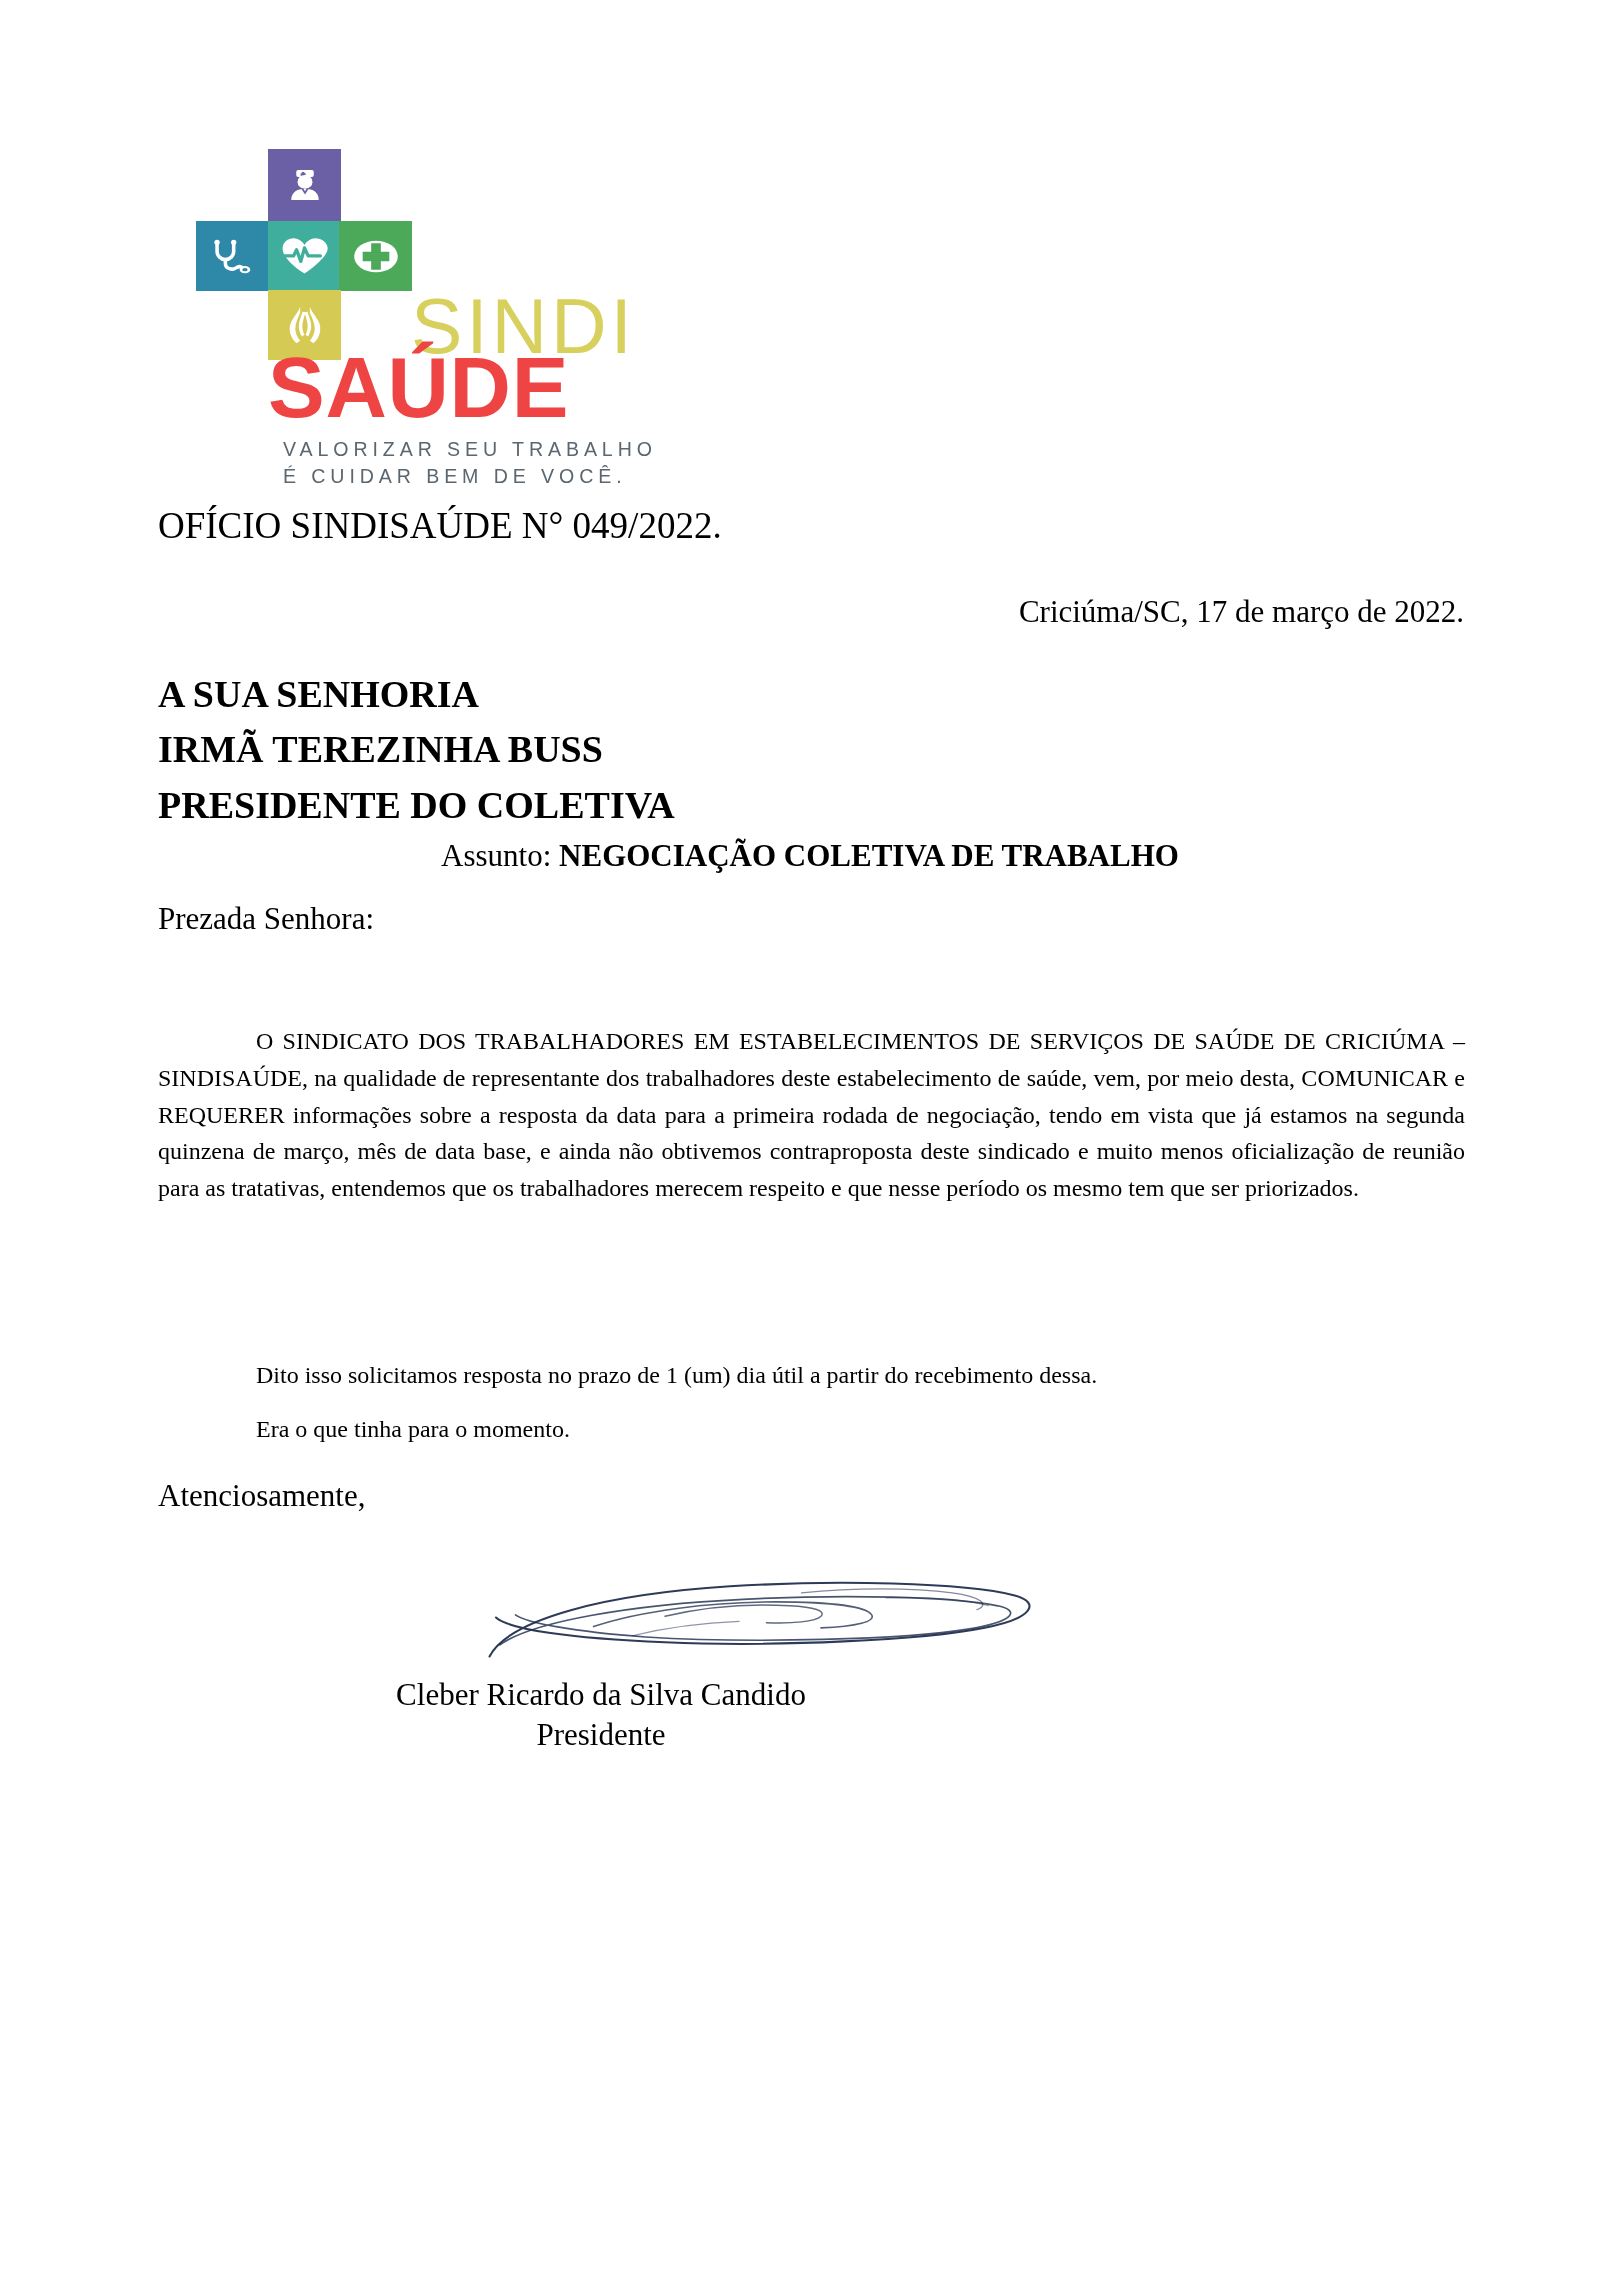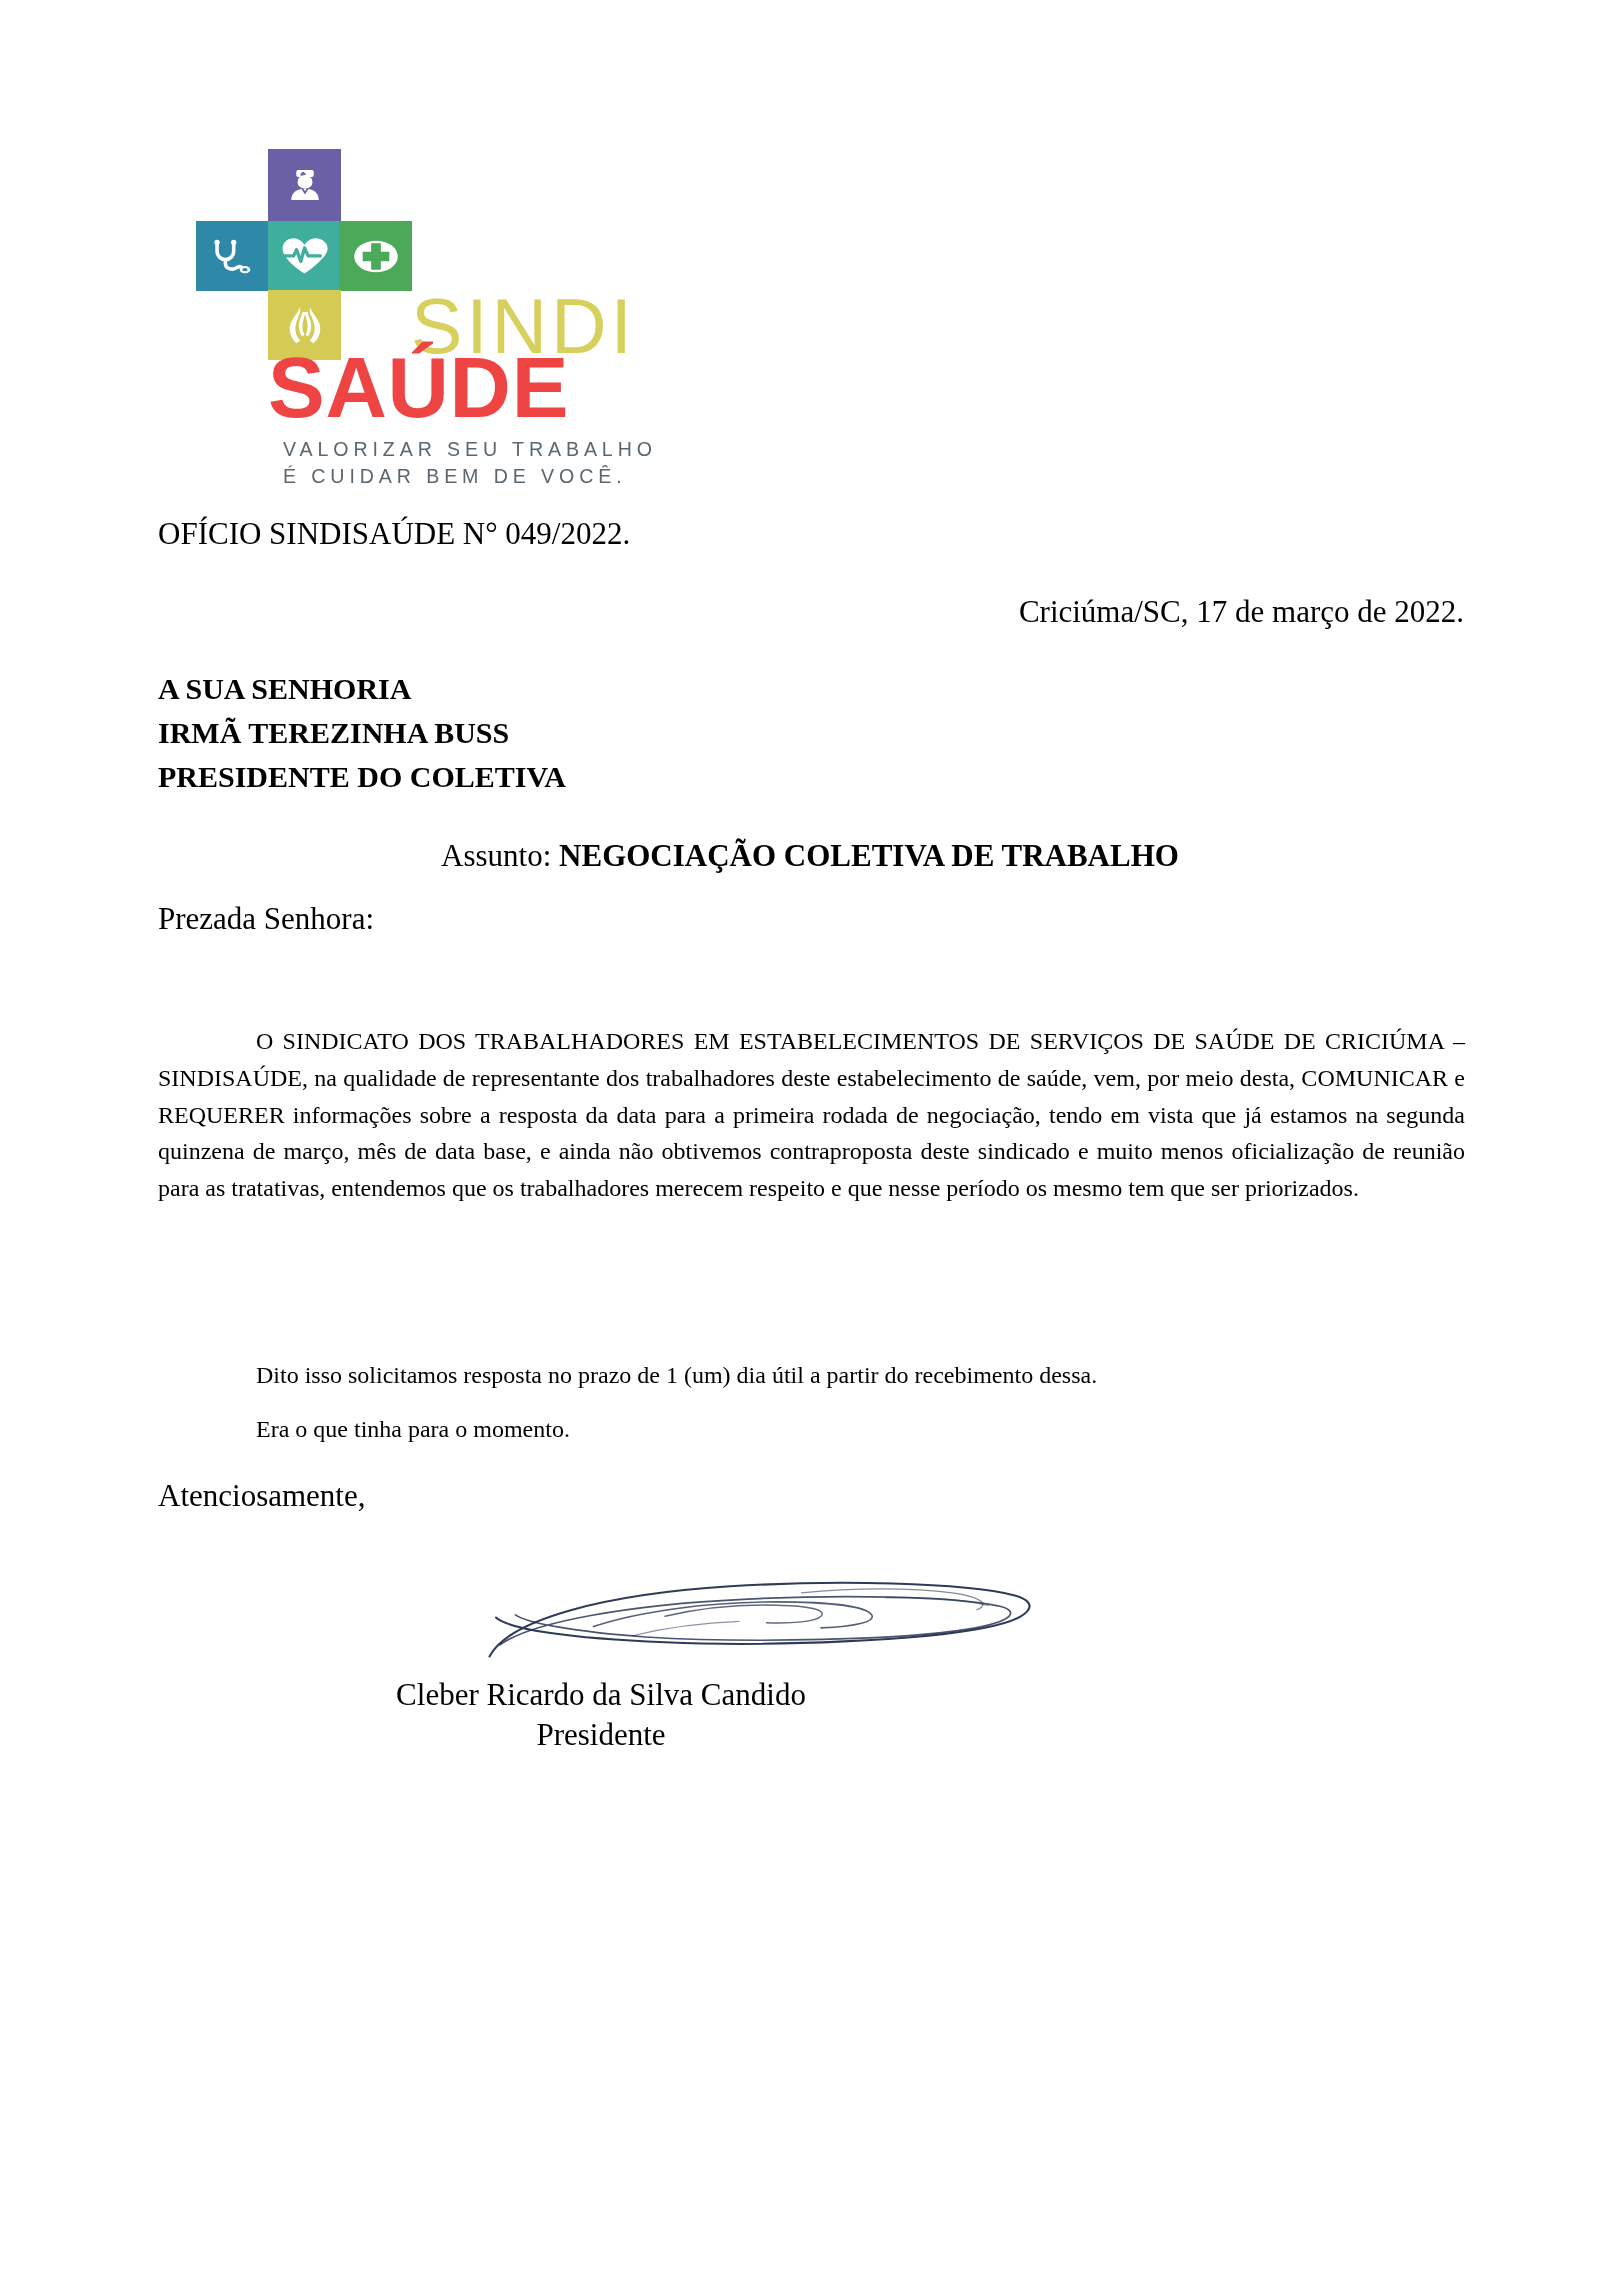--- a/index.html
+++ b/index.html
@@ -80,36 +80,36 @@
     font-size: 19.6px;
     letter-spacing: 4.9px;
     color: #5A6670;
     line-height: 1.38;
     white-space: nowrap;
   }
 
   .oficio-line {
     position: absolute;
     left: 158px;
-    top: 516px;
-    font-size: 31px;
+    top: 504px;
+    font-size: 37px;
     white-space: nowrap;
   }
   .date-line {
     position: absolute;
     right: 153px;
     top: 594px;
     font-size: 31px;
     white-space: nowrap;
   }
   .addressee {
     position: absolute;
     left: 158px;
     top: 667px;
-    font-size: 30px;
+    font-size: 38px;
     font-weight: bold;
     line-height: 1.46;
   }
   .addressee div { white-space: nowrap; }
 
   .subject-row {
     position: absolute;
     left: 158px;
     top: 838px;
     width: 1304px;

